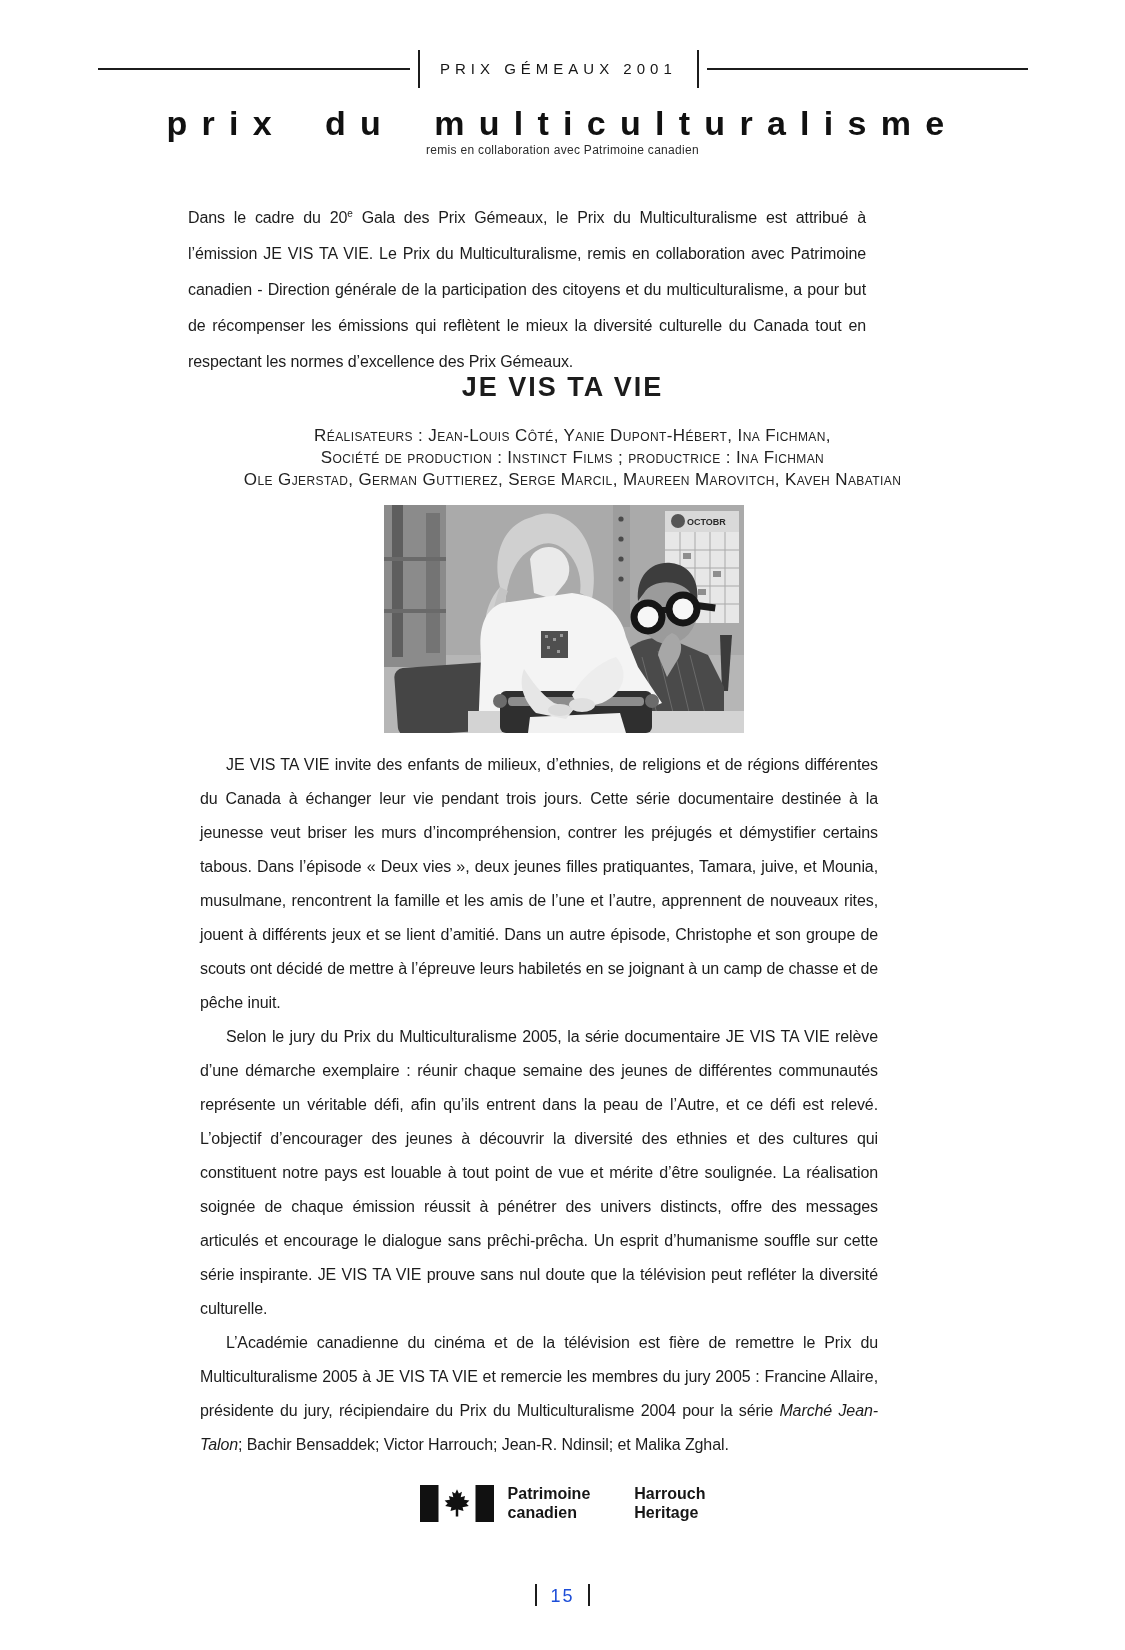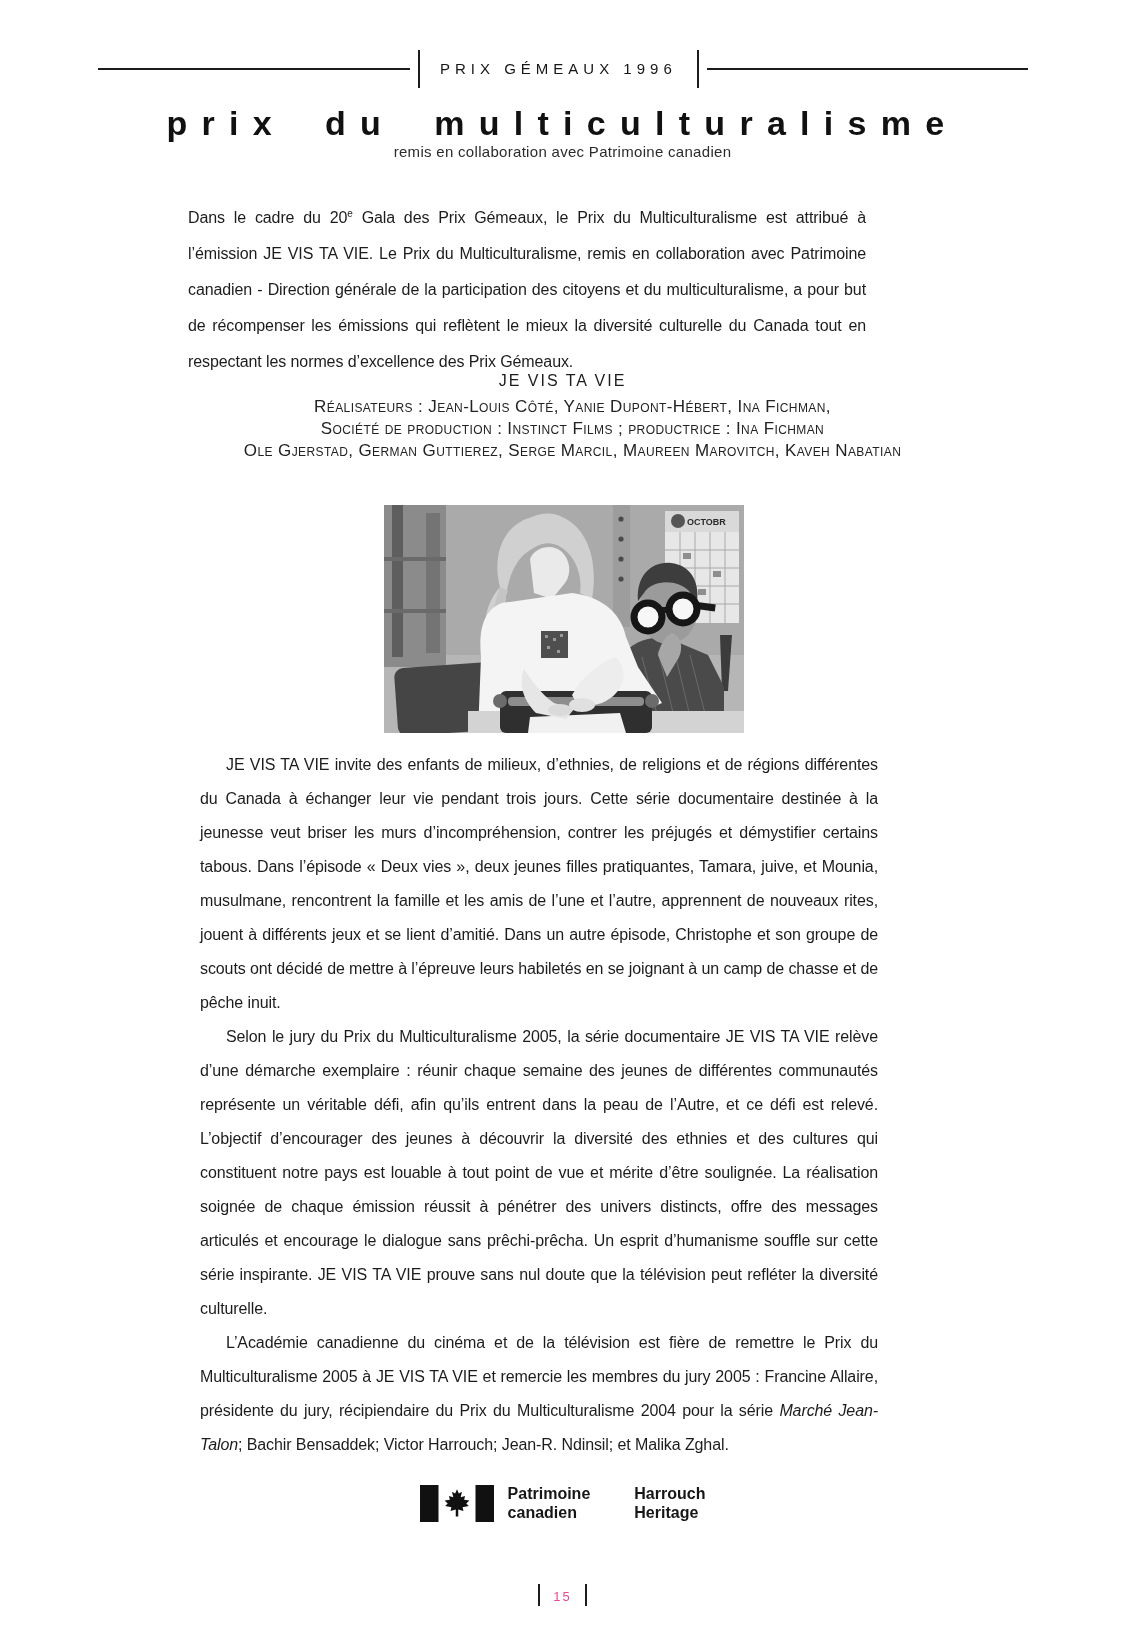--- a/index.html
+++ b/index.html
@@ -30,34 +30,34 @@
   
   .page-title {
     position:absolute; top:82px; left:0; width:100%;
     text-align:center; font-size:34px; font-weight:bold;
     letter-spacing:0.42em; word-spacing:0.45em; color:#111;
     white-space:nowrap;
     margin-top:22px;
   }
   .page-subtitle {
     position:absolute; top:143px; left:0; width:100%;
-    text-align:center; font-size:15px; letter-spacing:0.3px; color:#2b2b2b;
+    text-align:center; font-size:12px; letter-spacing:0.3px; color:#2b2b2b;
   }
 
   
   .intro {
     position:absolute; top:200px; left:188px; width:678px;
     font-size:16px; line-height:36px; text-align:justify;
     letter-spacing:-0.1px;
   }
   .intro sup { font-size:10px; line-height:0; vertical-align:super; }
 
   
   .credits { position:absolute; top:372px; left:0; width:100%; text-align:center; }
-  .show-title { font-size:16px; font-weight:normal; letter-spacing:2px; margin-bottom:6px; }
+  .show-title { font-size:27px; font-weight:bold; letter-spacing:2px; margin-bottom:22px; }
   .credit-line {
     font-variant:small-caps; font-size:17px; line-height:22px;
     letter-spacing:0.4px; color:#222;padding-left:20px;
   }
 
   
   .photo-wrap { position:absolute; top:505px; left:384px; width:360px; height:228px; }
   .photo-wrap svg { display:block; width:100%; height:100%; }
 
   
@@ -76,32 +76,32 @@
   .flag { width:74px; height:37px; margin-right:14px; flex:0 0 74px; }
   .sponsor-col { font-size:16px; font-weight:bold; line-height:19px; color:#161616; }
   .sponsor-col.fr { margin-right:44px; }
 
   
   .footer {
     position:absolute; top:1584px; left:0; width:100%;
     display:flex; justify-content:center; align-items:center; gap:13px;
   }
   .page-bar { width:2px; height:22px; background:#1c1c1c; }
-  .page-number { font-size:13px; letter-spacing:2px; color:#ec4899; transform:translateY(1px); }
+  .page-number { font-size:18px; letter-spacing:2px; color:#1d4ed8; transform:translateY(1px); }
 </style>
 </head>
 <body>
 
 <div>
 
   <div class="kicker-row">
     <div class="rule rule-left"></div>
     <div class="rule-gap"></div>
     <div class="tick"></div>
-    <div class="kicker-text">PRIX GÉMEAUX 1996</div>
+    <div class="kicker-text">PRIX GÉMEAUX 2001</div>
     <div class="tick"></div>
     <div class="rule-gap"></div>
     <div class="rule rule-right"></div>
   </div>
 
   <div class="page-title">prix du multiculturalisme</div>
   <div class="page-subtitle">remis en collaboration avec Patrimoine canadien</div>
 
   <div class="intro">
     <span>Dans le cadre du 20</span><sup>e</sup><span> Gala des Prix Gémeaux, le Prix du Multiculturalisme est attribué à l’émission JE VIS TA VIE. Le Prix du Multiculturalisme, remis en collaboration avec Patrimoine canadien - Direction générale de la participation des citoyens et du multiculturalisme, a pour but de récompenser les émissions qui reflètent le mieux la diversité culturelle du Canada tout en respectant les normes d’excellence des Prix Gémeaux.</span>

